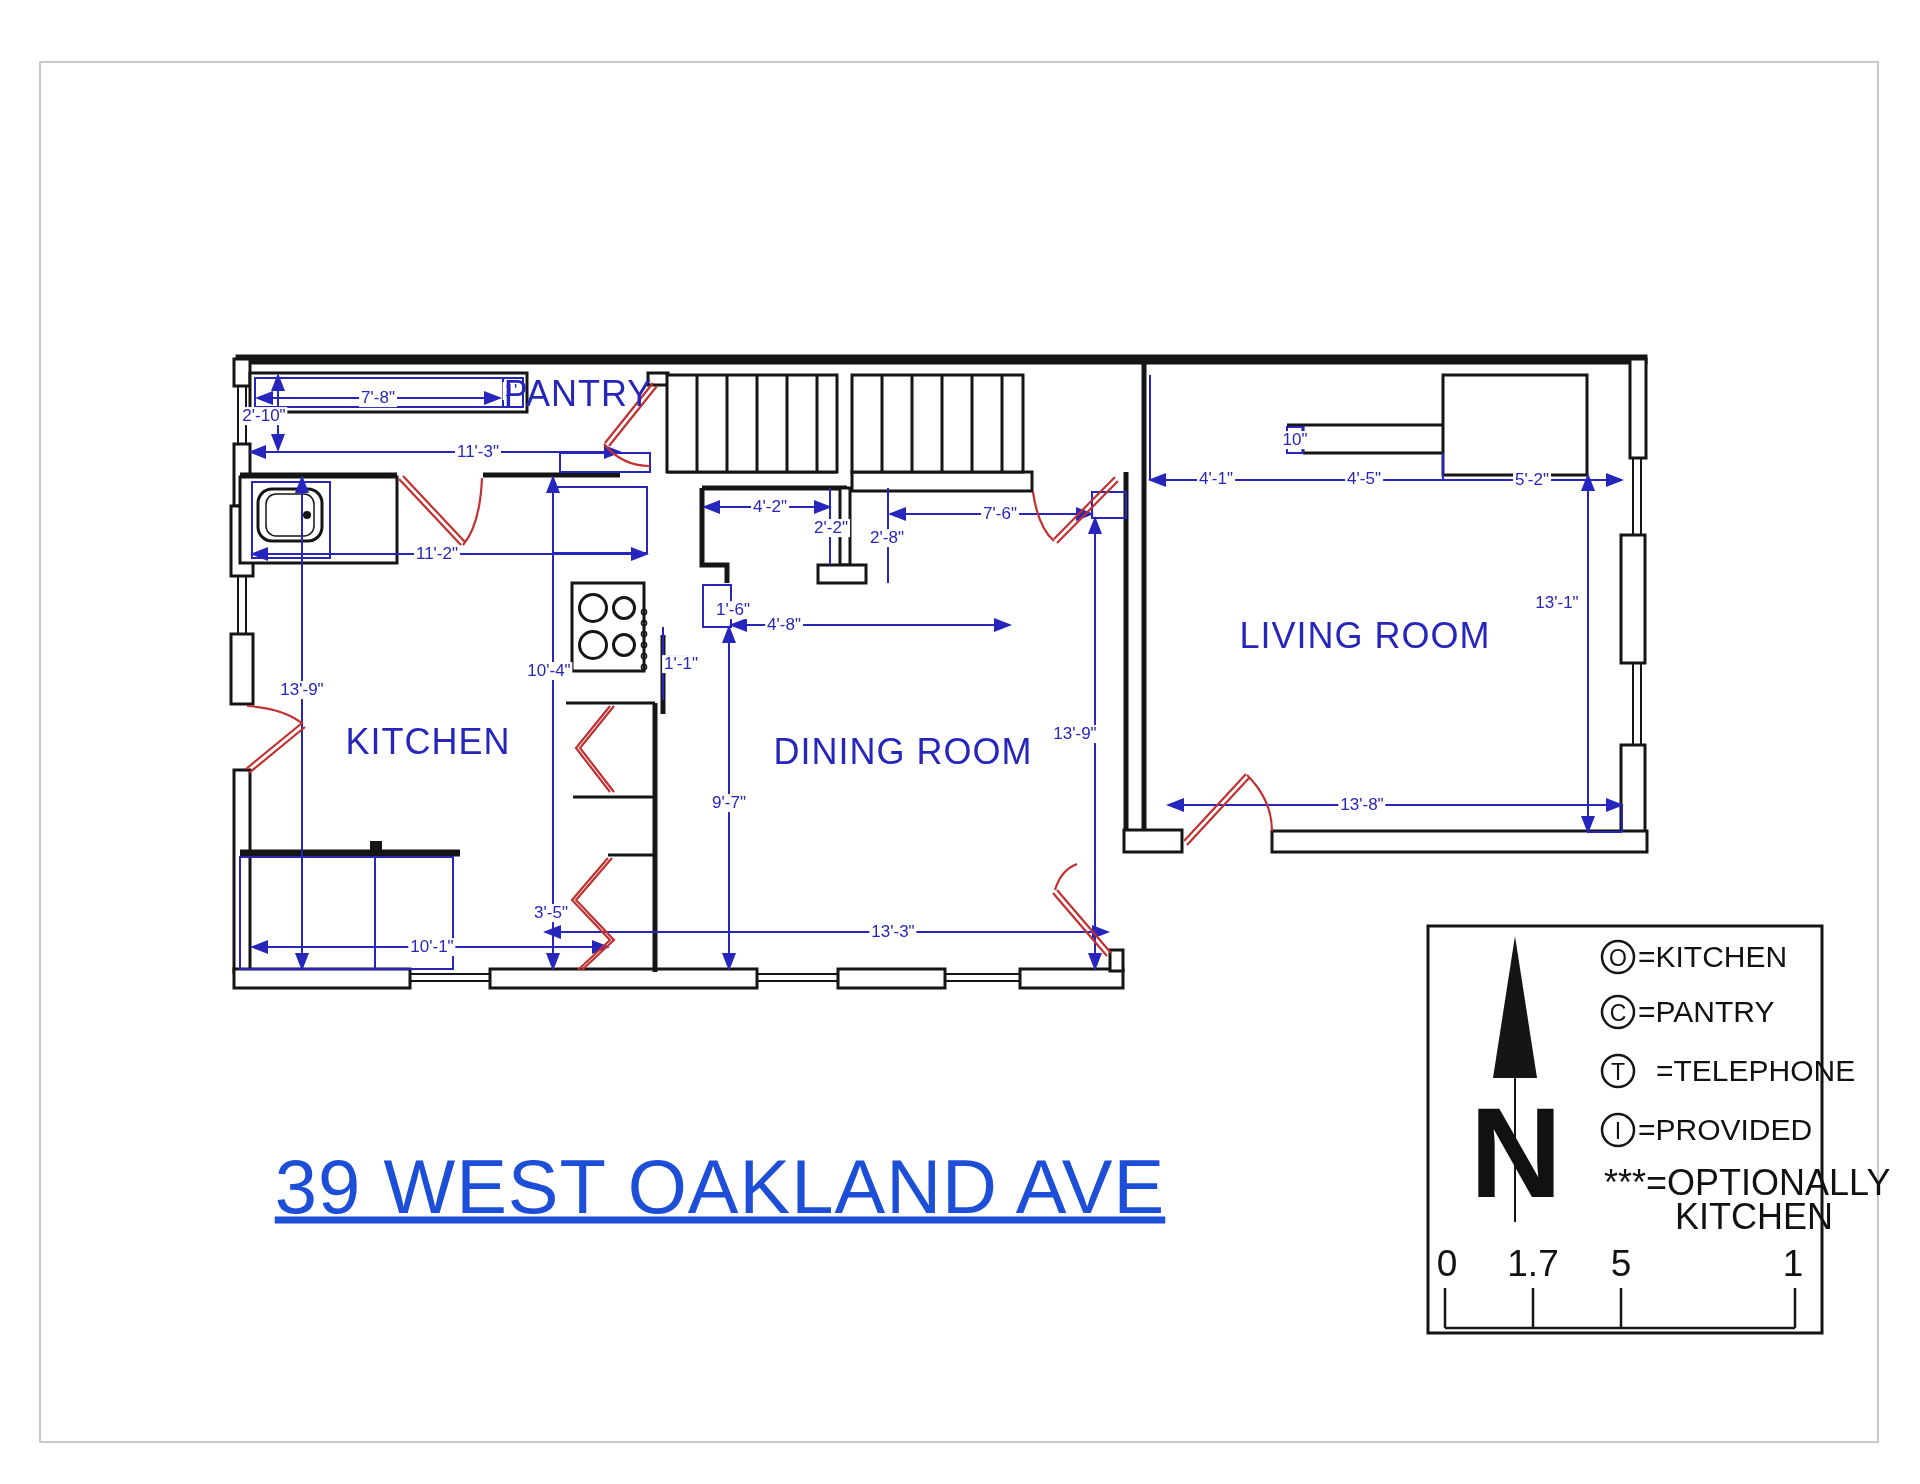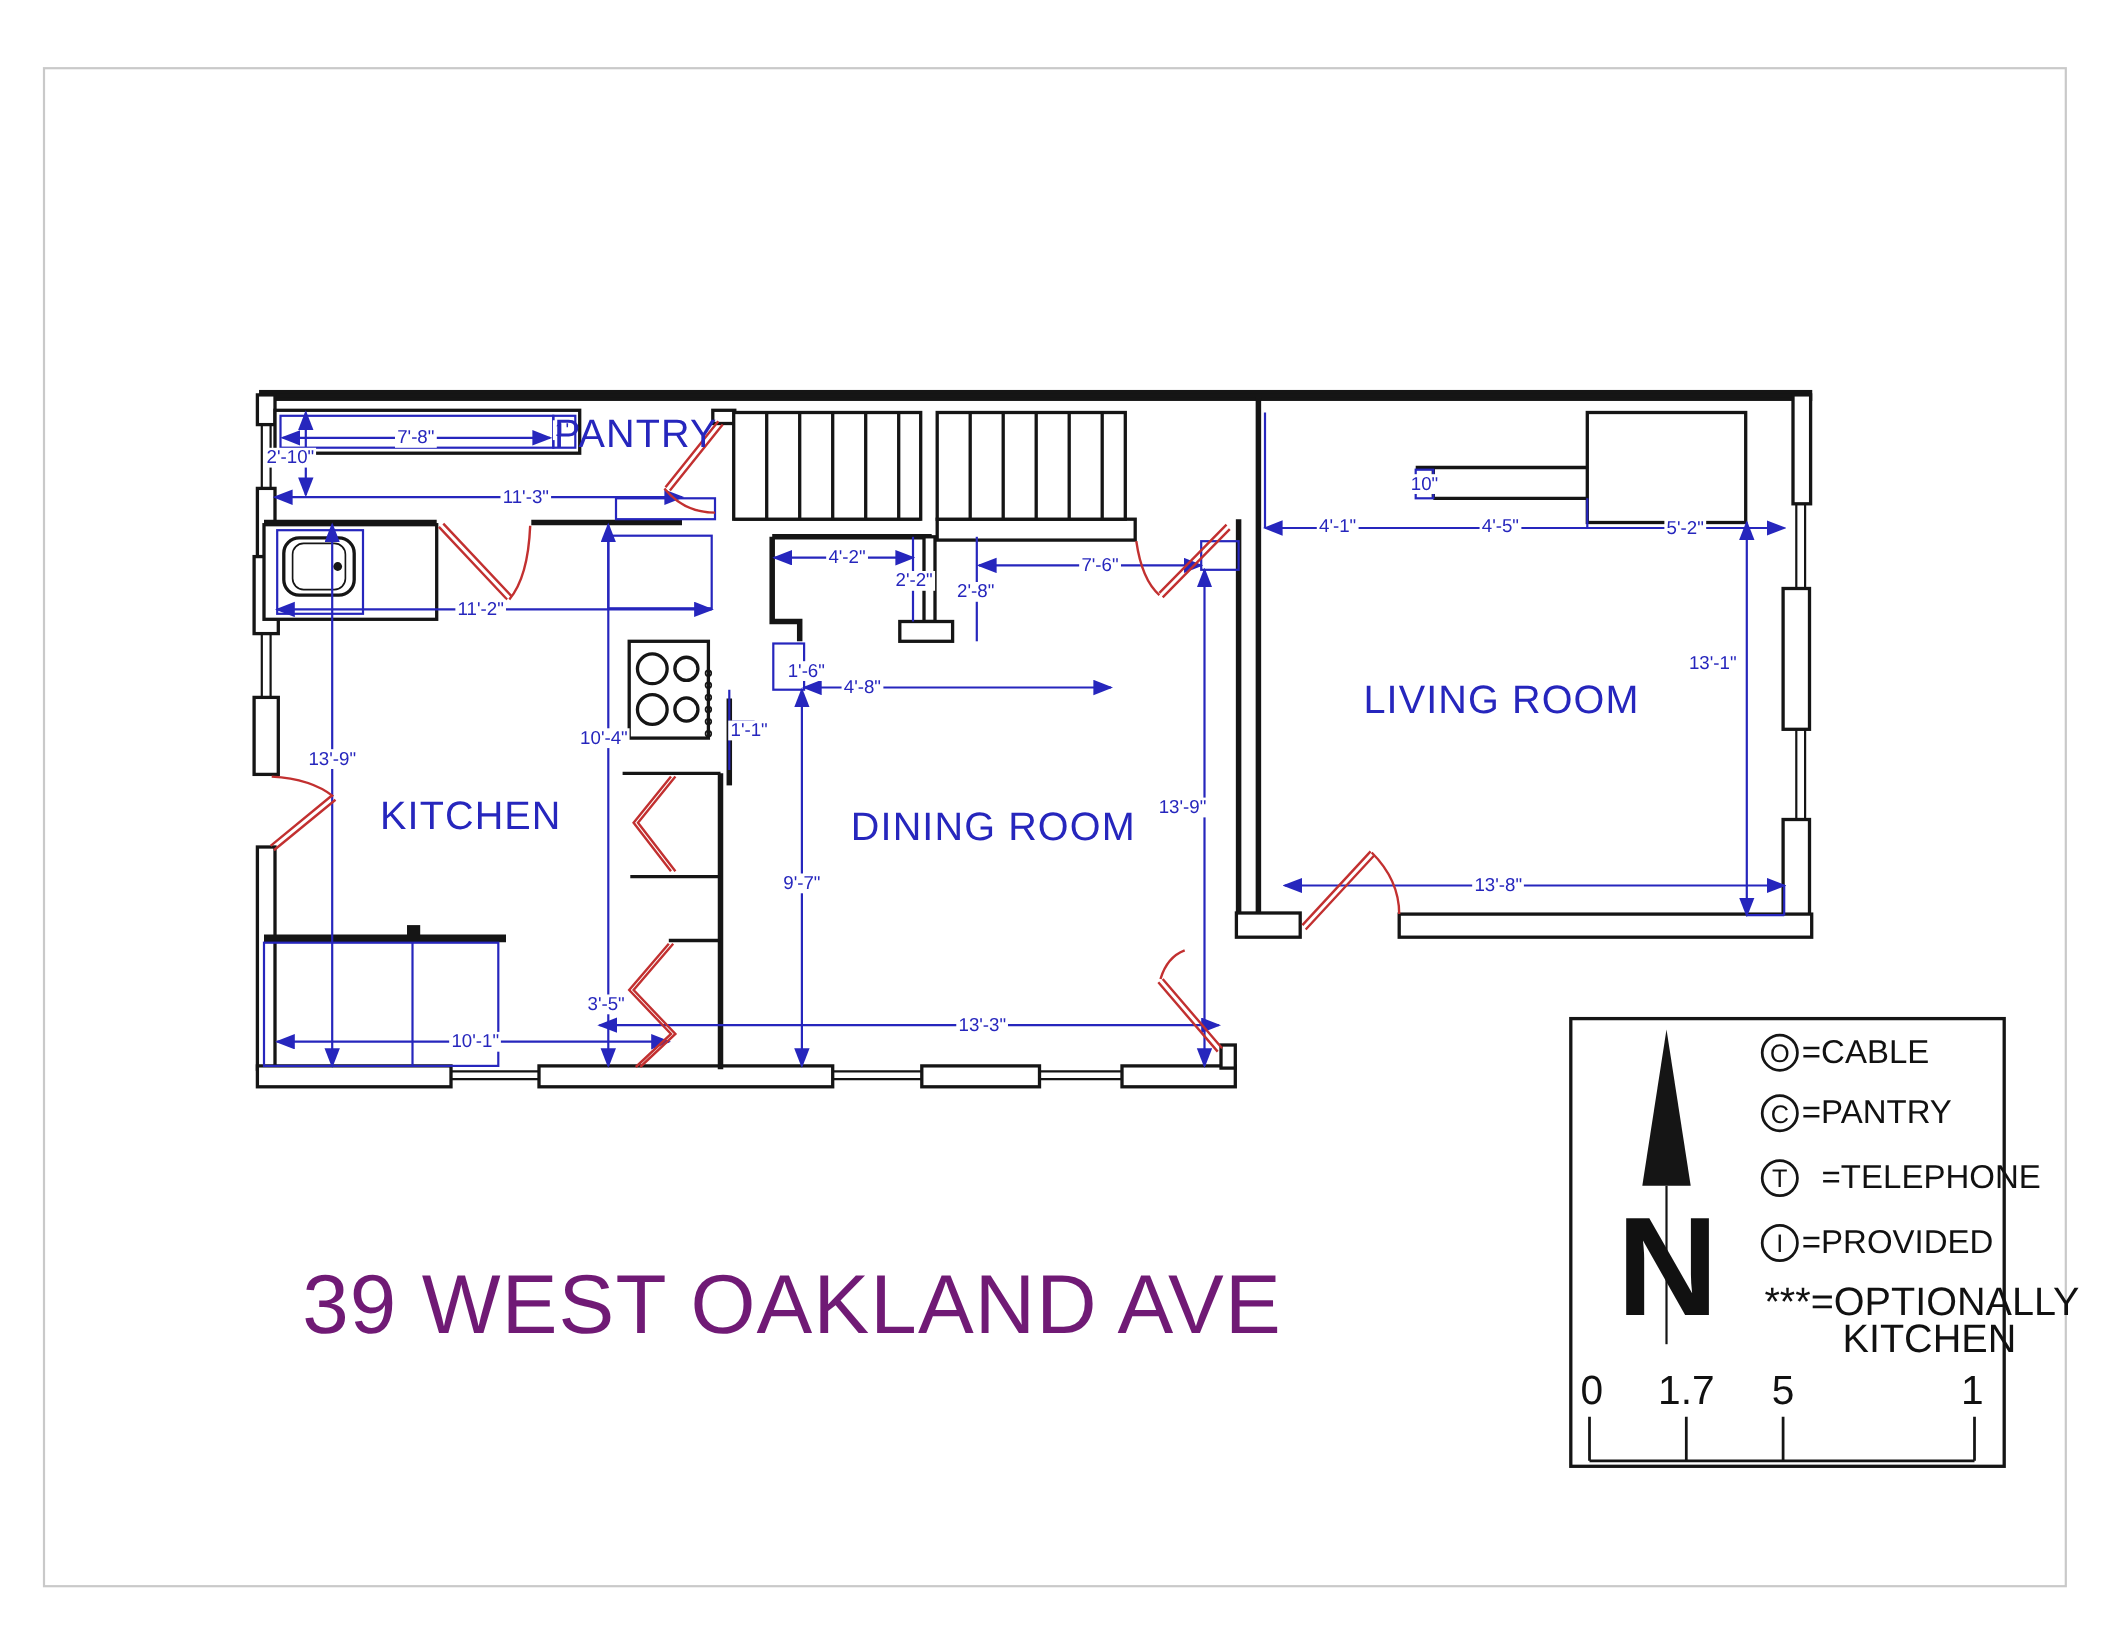--- a/index.html
+++ b/index.html
@@ -3,22 +3,22 @@
 <meta charset="utf-8">
 <style>
   html,body{margin:0;padding:0;background:#ffffff;}
   #stage{position:relative;width:1920px;height:1484px;background:#fff;overflow:hidden;
          font-family:"Liberation Sans", sans-serif;}
   #plan-svg{position:absolute;left:0;top:0;}
   .dim{position:absolute;transform:translate(-50%,-50%);color:#2626bd;background:#fff;
        font-size:17px;line-height:1.05;padding:0 2px;white-space:nowrap;z-index:3;}
   .room{position:absolute;transform:translate(-50%,-50%);color:#2626bd;background:transparent;
         font-size:36px;letter-spacing:1px;white-space:nowrap;z-index:3;}
-  .title{position:absolute;transform:translate(-50%,-50%);color:#701a75;font-size:76px;
-         letter-spacing:1px;white-space:nowrap;z-index:3;}
+  .title{position:absolute;transform:translate(-50%,-50%);color:#1d4ed8;font-size:76px;
+         letter-spacing:1px;white-space:nowrap;z-index:3;text-decoration:underline;}
   .leg-sym{position:absolute;transform:translate(-50%,-50%);color:#111;font-size:23px;z-index:4;}
   .leg-txt{position:absolute;transform:translate(0,-50%);color:#111;font-size:30px;white-space:nowrap;z-index:4;}
   .leg-opt{position:absolute;color:#111;font-size:36px;white-space:nowrap;z-index:4;}
   .north-n{position:absolute;transform:translate(-50%,-50%);color:#111;font-size:128px;font-weight:bold;z-index:4;}
   .tick{position:absolute;transform:translate(-50%,-100%);color:#111;font-size:37px;z-index:4;}
 </style>
 </head>
 <body>
 
 <div id="stage">
@@ -227,21 +227,21 @@
 
   <div class="room" style="left:578px;top:394px">PANTRY</div>
   <div class="room" style="left:428px;top:742px">KITCHEN</div>
   <div class="room" style="left:903px;top:752px">DINING ROOM</div>
   <div class="room" style="left:1365px;top:636px">LIVING ROOM</div>
 
   <div class="title" style="left:720px;top:1186px">39 WEST OAKLAND AVE</div>
 
   <div class="north-n" style="left:1516px;top:1152px">N</div>
   <div class="leg-sym" style="left:1618px;top:958px">O</div>
-  <div class="leg-txt" style="left:1638px;top:957px">=CABLE</div>
+  <div class="leg-txt" style="left:1638px;top:957px">=KITCHEN</div>
   <div class="leg-sym" style="left:1618px;top:1013px">C</div>
   <div class="leg-txt" style="left:1638px;top:1012px">=PANTRY</div>
   <div class="leg-sym" style="left:1618px;top:1072px">T</div>
   <div class="leg-txt" style="left:1656px;top:1071px">=TELEPHONE</div>
   <div class="leg-sym" style="left:1618px;top:1131px">I</div>
   <div class="leg-txt" style="left:1638px;top:1130px">=PROVIDED</div>
   <div class="leg-opt" style="left:1604px;top:1162px">***=OPTIONALLY</div>
   <div class="leg-opt" style="left:1675px;top:1196px">KITCHEN</div>
 
   <div class="tick" style="left:1447px;top:1285px">0</div>

